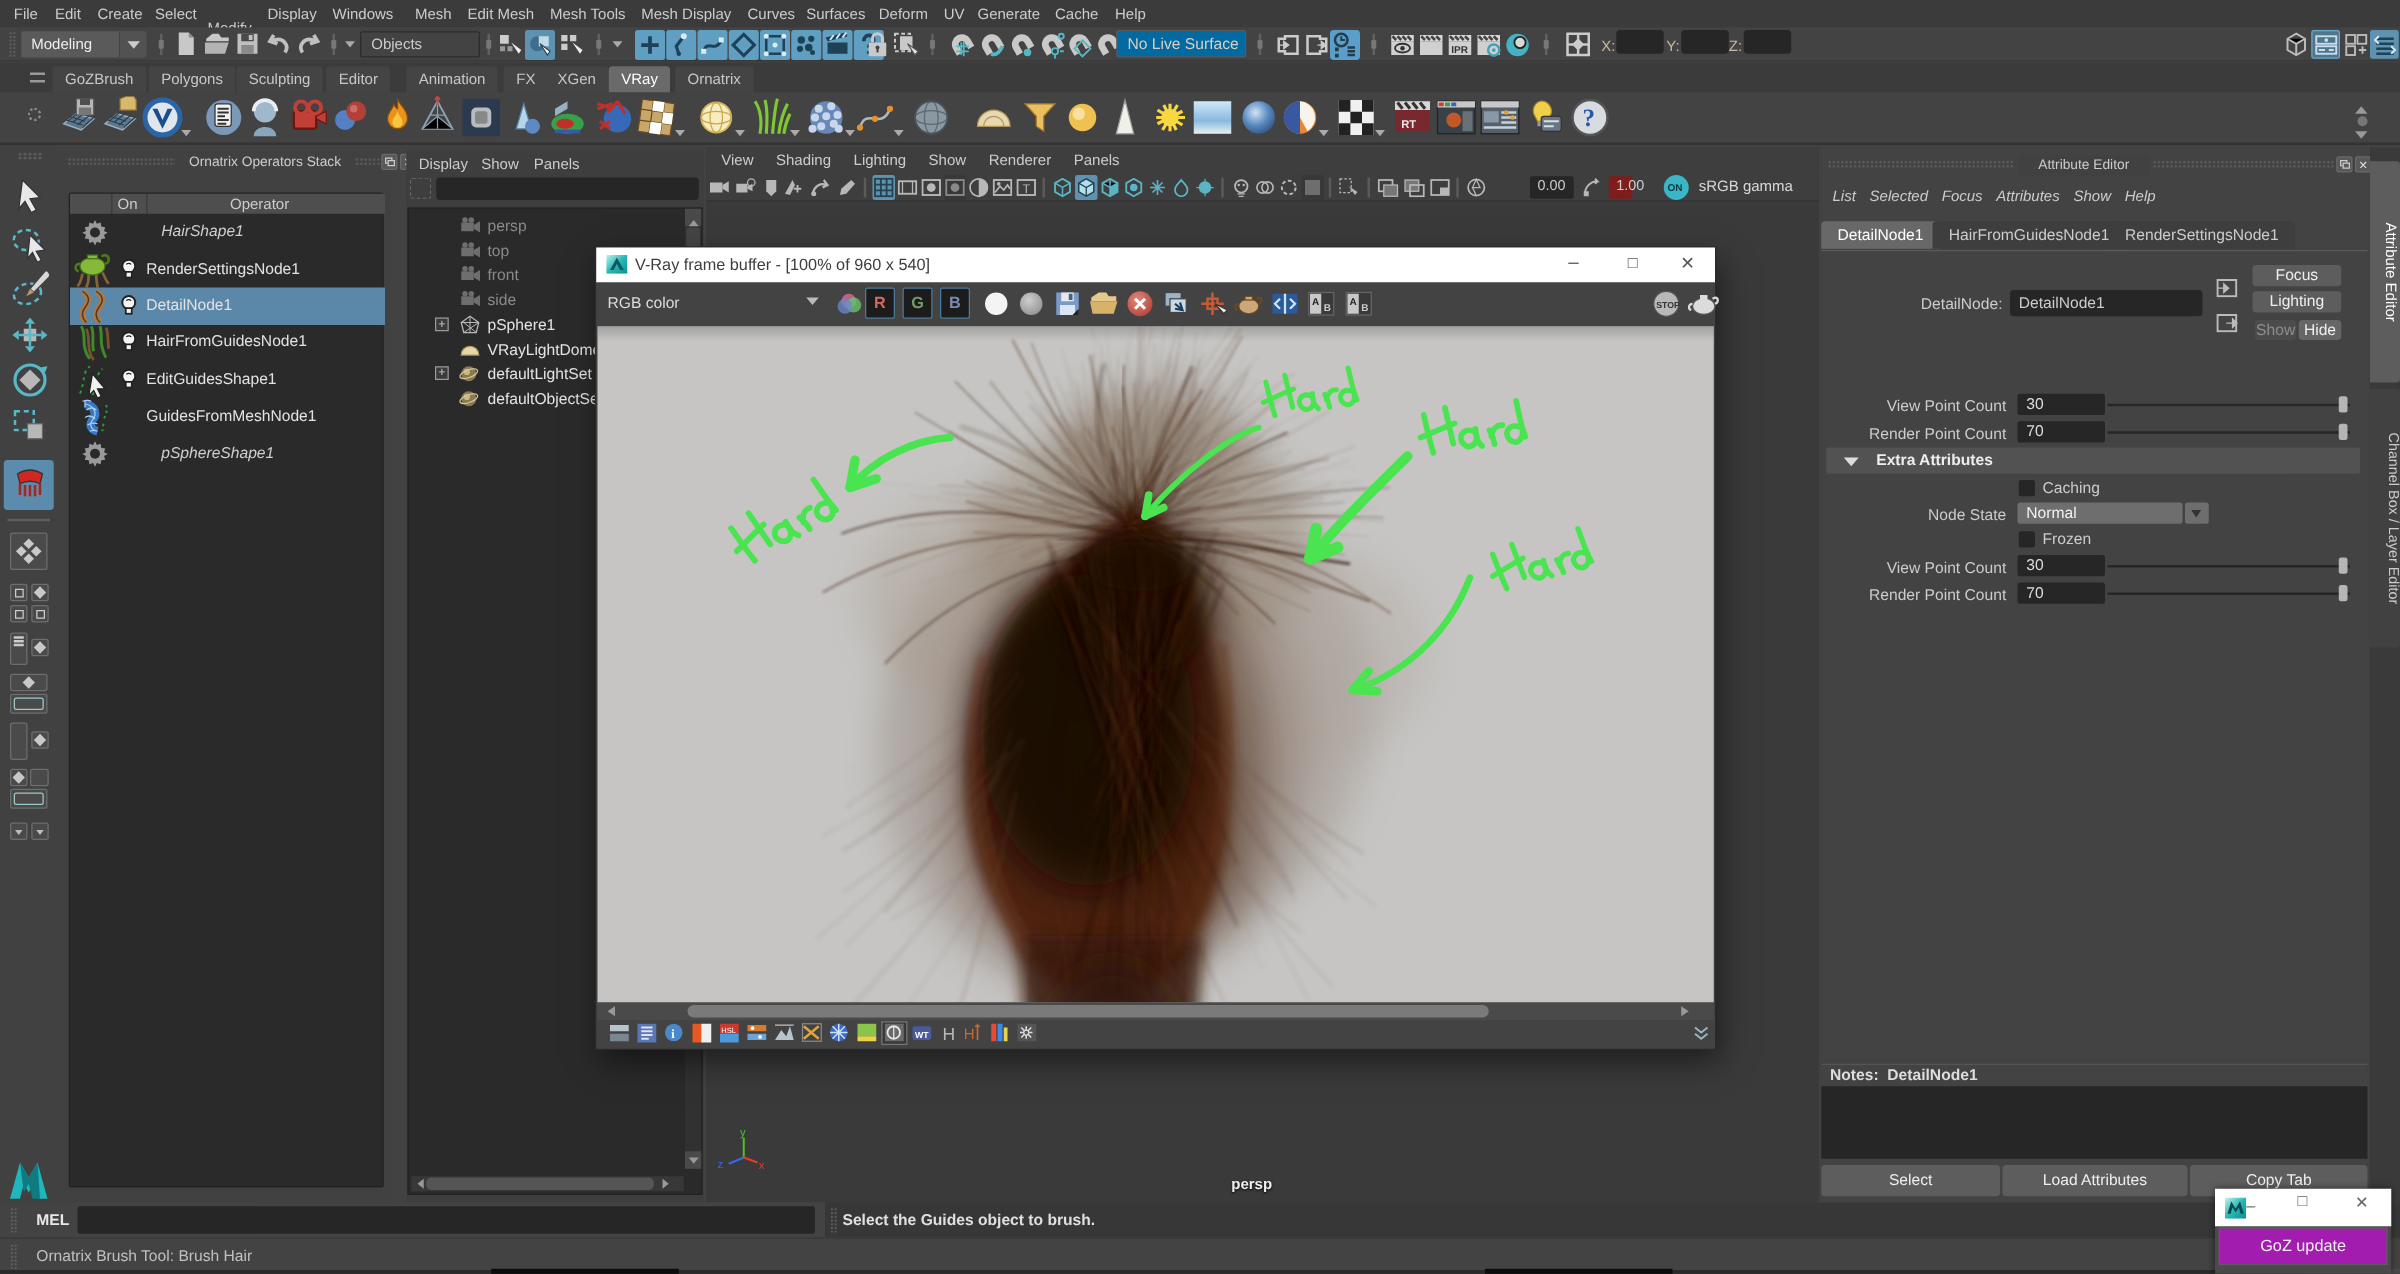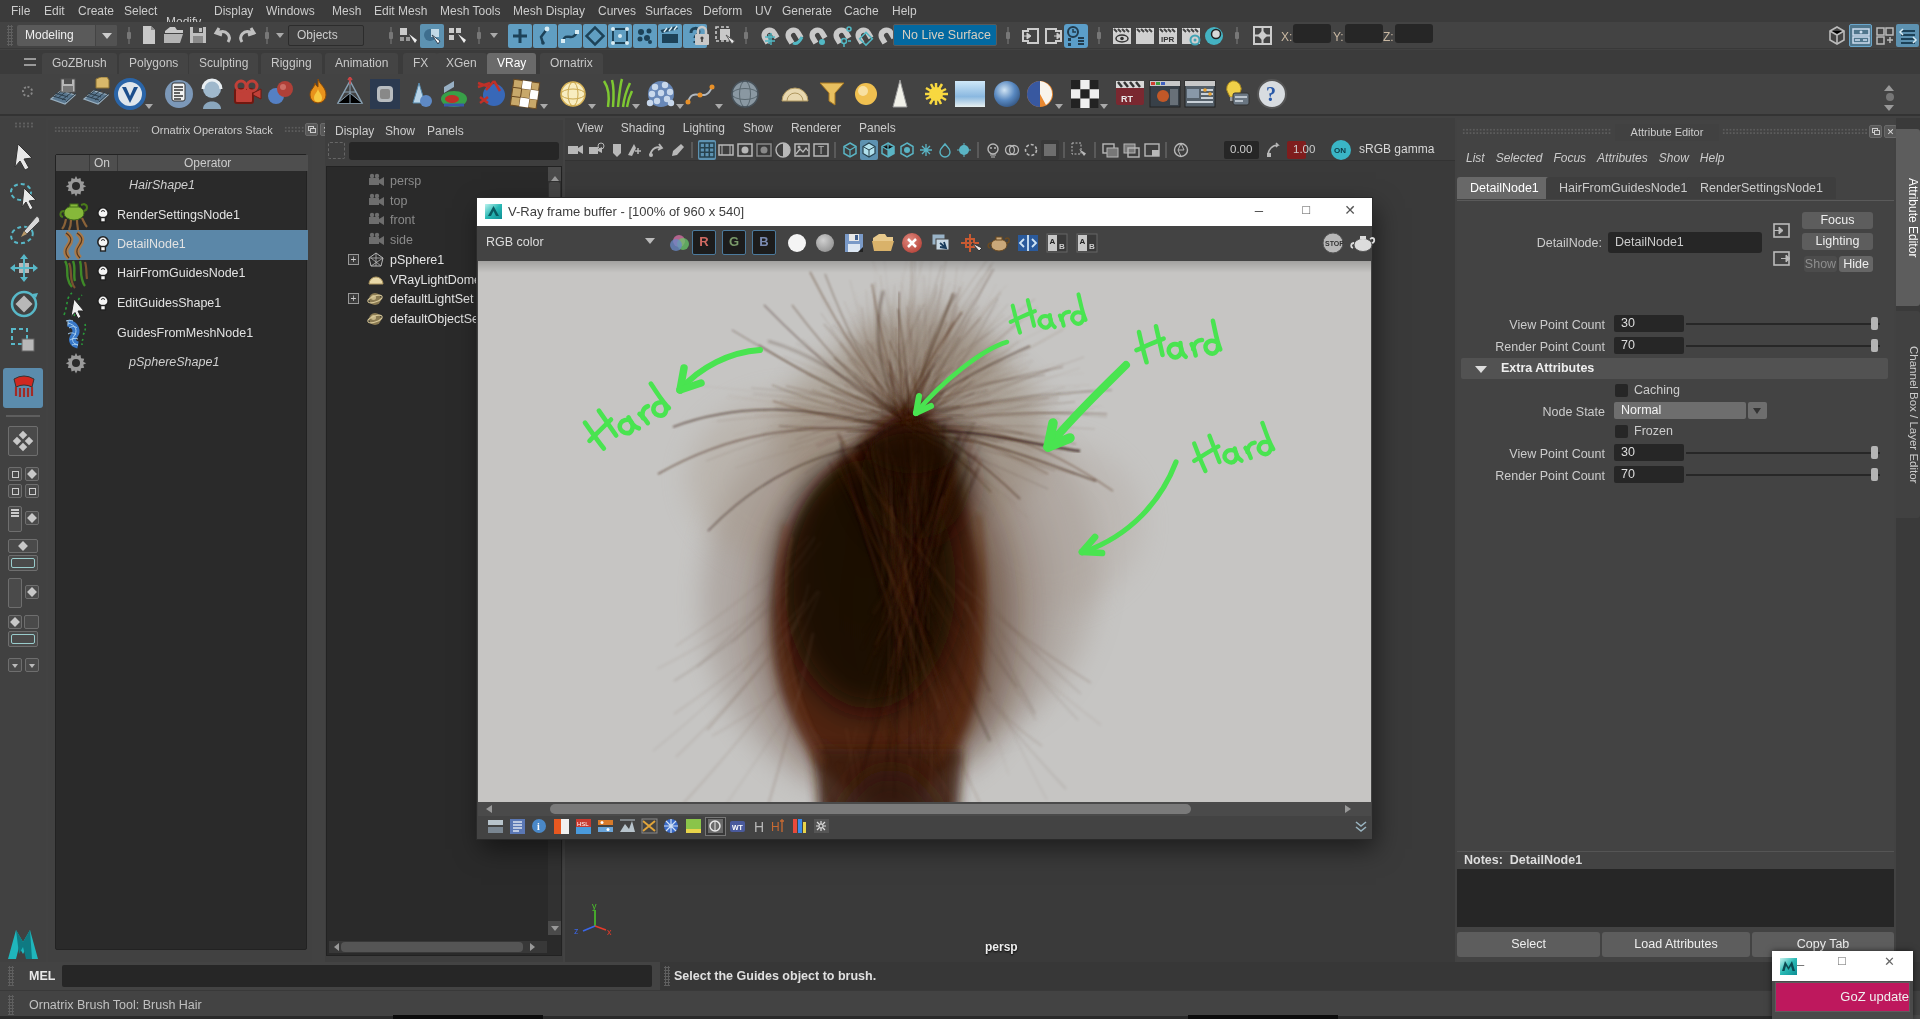--- a/index.html
+++ b/index.html
@@ -118,21 +118,21 @@
       </svg>
 <svg class="abs" style="left:210px;top:4px" width="24" height="19" viewBox="0 0 24 19">
         <path d="M18,16 C22,10 16,4 10,6 l-3,1 m2,-5 l-3,5 6,2" stroke="#c0c0c0" stroke-width="3" fill="none"></path>
       </svg>
 <svg class="abs" style="left:236px;top:4px" width="24" height="19" viewBox="0 0 24 19">
         <path d="M6,16 C2,10 8,4 14,6 l3,1 m-2,-5 l3,5 -6,2" stroke="#c0c0c0" stroke-width="3" fill="none"></path>
       </svg>
 <div class="abs" style="left:266px;top:5px;width:2px;height:17px;background:#606060"></div>
 <div class="abs" style="left:265px;top:10px;width:4px;height:7px;background:#777;border-radius:1px"></div>
 <div class="abs" style="left:276px;top:11px;width:0;height:0;border:4px solid transparent;border-top:5px solid #aaa"></div>
-<div class="abs" style="left:288px;top:3px;width:76px;height:21px;background:#434343;border:1px solid #2c2c2c;border-radius:2px;color:#ccc;font-size:12px;line-height:19px;padding-left:8px">Objects</div>
+<div class="abs" style="left:288px;top:3px;width:96px;height:21px;background:#434343;border:1px solid #2c2c2c;border-radius:2px;color:#ccc;font-size:12px;line-height:19px;padding-left:8px">Objects</div>
 <div class="abs" style="left:390px;top:5px;width:2px;height:17px;background:#606060"></div>
 <div class="abs" style="left:389px;top:10px;width:4px;height:7px;background:#777;border-radius:1px"></div>
 <svg class="abs" style="left:398px;top:4px" width="20" height="20" viewBox="0 0 20 20">
         <rect x="2" y="2" width="7" height="7" fill="#ccc"></rect>
         <rect x="2" y="11" width="4" height="4" fill="#999"></rect>
         <rect x="8" y="11" width="4" height="4" fill="#999"></rect>
         <path d="M11,8 l6,9 2,-3 z" fill="#eee"></path>
       </svg>
 <div class="abs" style="left:420px;top:2px;width:24px;height:24px;background:#5d92b1;border-radius:2px"></div>
 <svg class="abs" style="left:422px;top:4px" width="20" height="20" viewBox="0 0 20 20">
@@ -319,21 +319,21 @@
         <path d="M3,5 h14 M3,9 h14 M3,13 h14 M3,17 h14" stroke="#1d4258" stroke-width="2"></path>
         <path d="M5,3 l-3,3 3,3 M15,11 l3,3 -3,3" stroke="#d8ecf4" stroke-width="1.5" fill="none"></path>
       </svg>
     </div>
 
 <div id="shelftabs" class="abs">
   <div class="abs" style="left:24px;top:8px;width:12px;height:8px;border-top:2px solid #999;border-bottom:2px solid #999"></div>
   <div class="tab" style="left:42px">GoZBrush</div>
   <div class="tab" style="left:119px">Polygons</div>
   <div class="tab" style="left:189px">Sculpting</div>
-  <div class="tab" style="left:261px">Rigging</div>
+  <div class="tab" style="left:261px">Editor</div>
   <div class="tab" style="left:325px">Animation</div>
   <div class="tab" style="left:403px">FX</div>
   <div class="tab" style="left:436px">XGen</div>
   <div class="tab active" style="left:487px">VRay</div>
   <div class="tab" style="left:540px">Ornatrix</div>
 </div>
 <div id="shelficons" class="abs">
       <div class="abs" style="left:22px;top:12px;width:11px;height:11px;border-radius:50%;border:2px dotted #888"></div>
 <svg class="abs" style="left:47px;top:3px" width="34" height="34" viewBox="0 0 34 34">
         <g stroke="#9ab0c0" stroke-width="1.2" fill="#5b7890">
@@ -2138,14 +2138,14 @@
             <stop offset="1" stop-color="#0e8e94"></stop>
           </linearGradient>
         </defs>
         <rect width="17" height="17" fill="url(#gzg)"></rect>
         <path d="M2,13 L5,3 l3.5,6 3.5,-6 3,10 -2.5,0 -1.5,-5 -2.5,4 -2.5,-4 -1.5,5 z" fill="#0c4a52"></path>
       </svg>
 <span style="position:absolute;left:25px;top:6px;color:#666;font-size:13px">–</span>
 <span style="position:absolute;left:66px;top:2px;color:#666;font-size:13px">□</span>
 <span style="position:absolute;left:112px;top:3px;color:#666;font-size:13px">✕</span>
 </div>
-  <div class="abs" style="left:3px;top:31px;width:135px;height:30px;background:#be185d;border:1px solid #5e5e5e;color:#f0f0f0;text-align:right;line-height:28px;font-size:13px">GoZ update</div>
+  <div class="abs" style="left:3px;top:31px;width:135px;height:30px;background:#a21caf;border:1px solid #5e5e5e;color:#f0f0f0;text-align:center;line-height:28px;font-size:13px">GoZ update</div>
 </div>
 
 </body></html>

